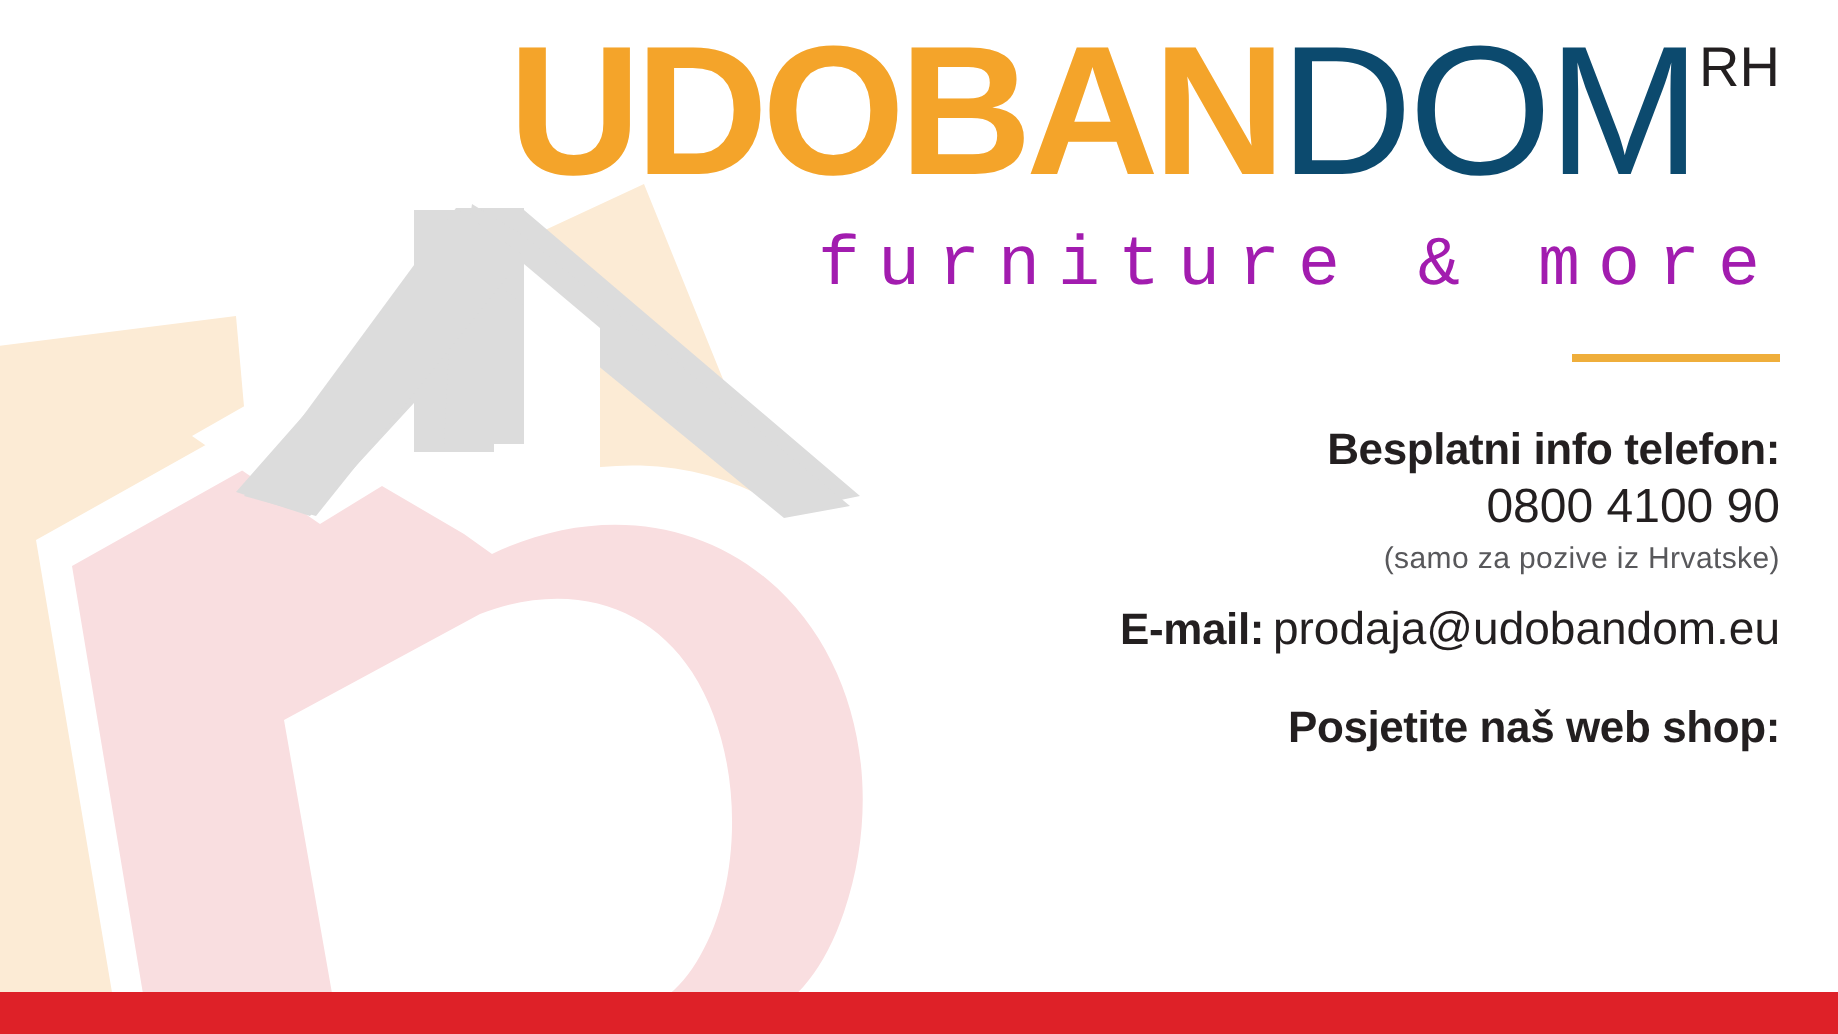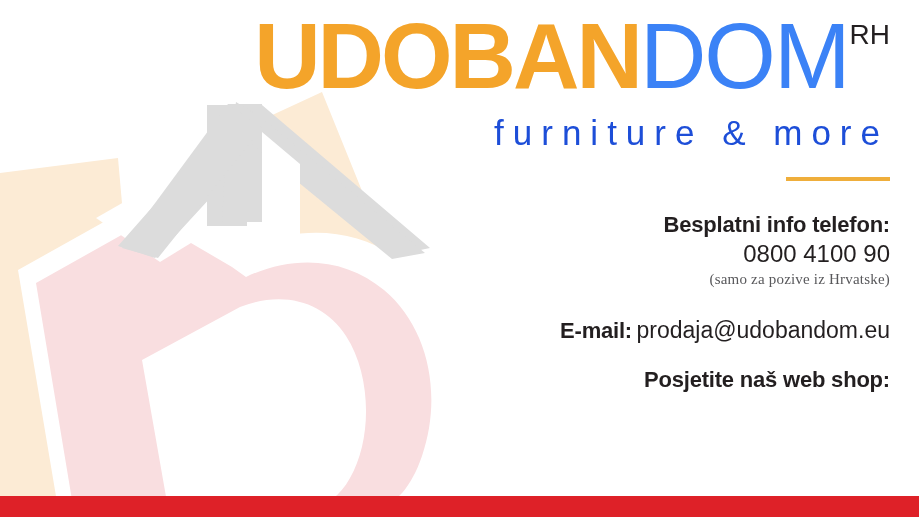--- a/index.html
+++ b/index.html
@@ -48,40 +48,40 @@
     font-family: "Liberation Sans", sans-serif;
     font-size: 92px;
     letter-spacing: -3px;
   }
   #wordmark .part-udoban {
     font-weight: bold;
     color: #F4A42A;
   }
   #wordmark .part-dom {
     font-weight: normal;
-    color: #3b82f6;
+    color: #0c4a6e;
     letter-spacing: -2px;
   }
   #wordmark .part-rh {
     font-weight: normal;
     color: #231F20;
     font-size: 28px;
     letter-spacing: 0px;
     vertical-align: 44px;
     margin-left: 1px;
   }
 
   #tagline {
     position: absolute;
     right: 30px;
     top: 113px;
-    font-family: Liberation Sans, sans-serif;
+    font-family: Liberation Mono, monospace;
     font-size: 35px;
     font-weight: normal;
-    color: #1d4ed8;
+    color: #a21caf;
     letter-spacing: 9px;
     white-space: nowrap;
   }
 
   #divider {
     position: absolute;
     right: 29px;
     top: 177px;
     width: 104px;
     height: 4px;
@@ -95,42 +95,42 @@
     top: 212px;
     width: 640px;
     text-align: right;
     color: #231F20;
   }
 
   .contact-group {
     margin: 0;
   }
   .contact-group.gap-top-lg { margin-top: 22px; }
-  .contact-group.gap-top-md { margin-top: 26px; }
+  .contact-group.gap-top-md { margin-top: 10px; }
 
   .c-label {
     font-family: "Liberation Sans", sans-serif;
     font-weight: bold;
     font-size: 22px;
     letter-spacing: -0.2px;
     color: #231F20;
     line-height: 1.22;
     white-space: nowrap;
   }
   .c-value {
     font-family: "Liberation Sans", sans-serif;
     font-weight: normal;
     font-size: 24px;
     letter-spacing: 0px;
     color: #231F20;
     line-height: 1.25;
     white-space: nowrap;
   }
   .c-note {
-    font-family: Liberation Serif, serif;
+    font-family: Liberation Sans, sans-serif;
     font-weight: normal;
     font-size: 15px;
     letter-spacing: 0.2px;
     color: #58585B;
     line-height: 1.4;
     white-space: nowrap;
   }
   .c-inline {
     white-space: nowrap;
     line-height: 1.25;

